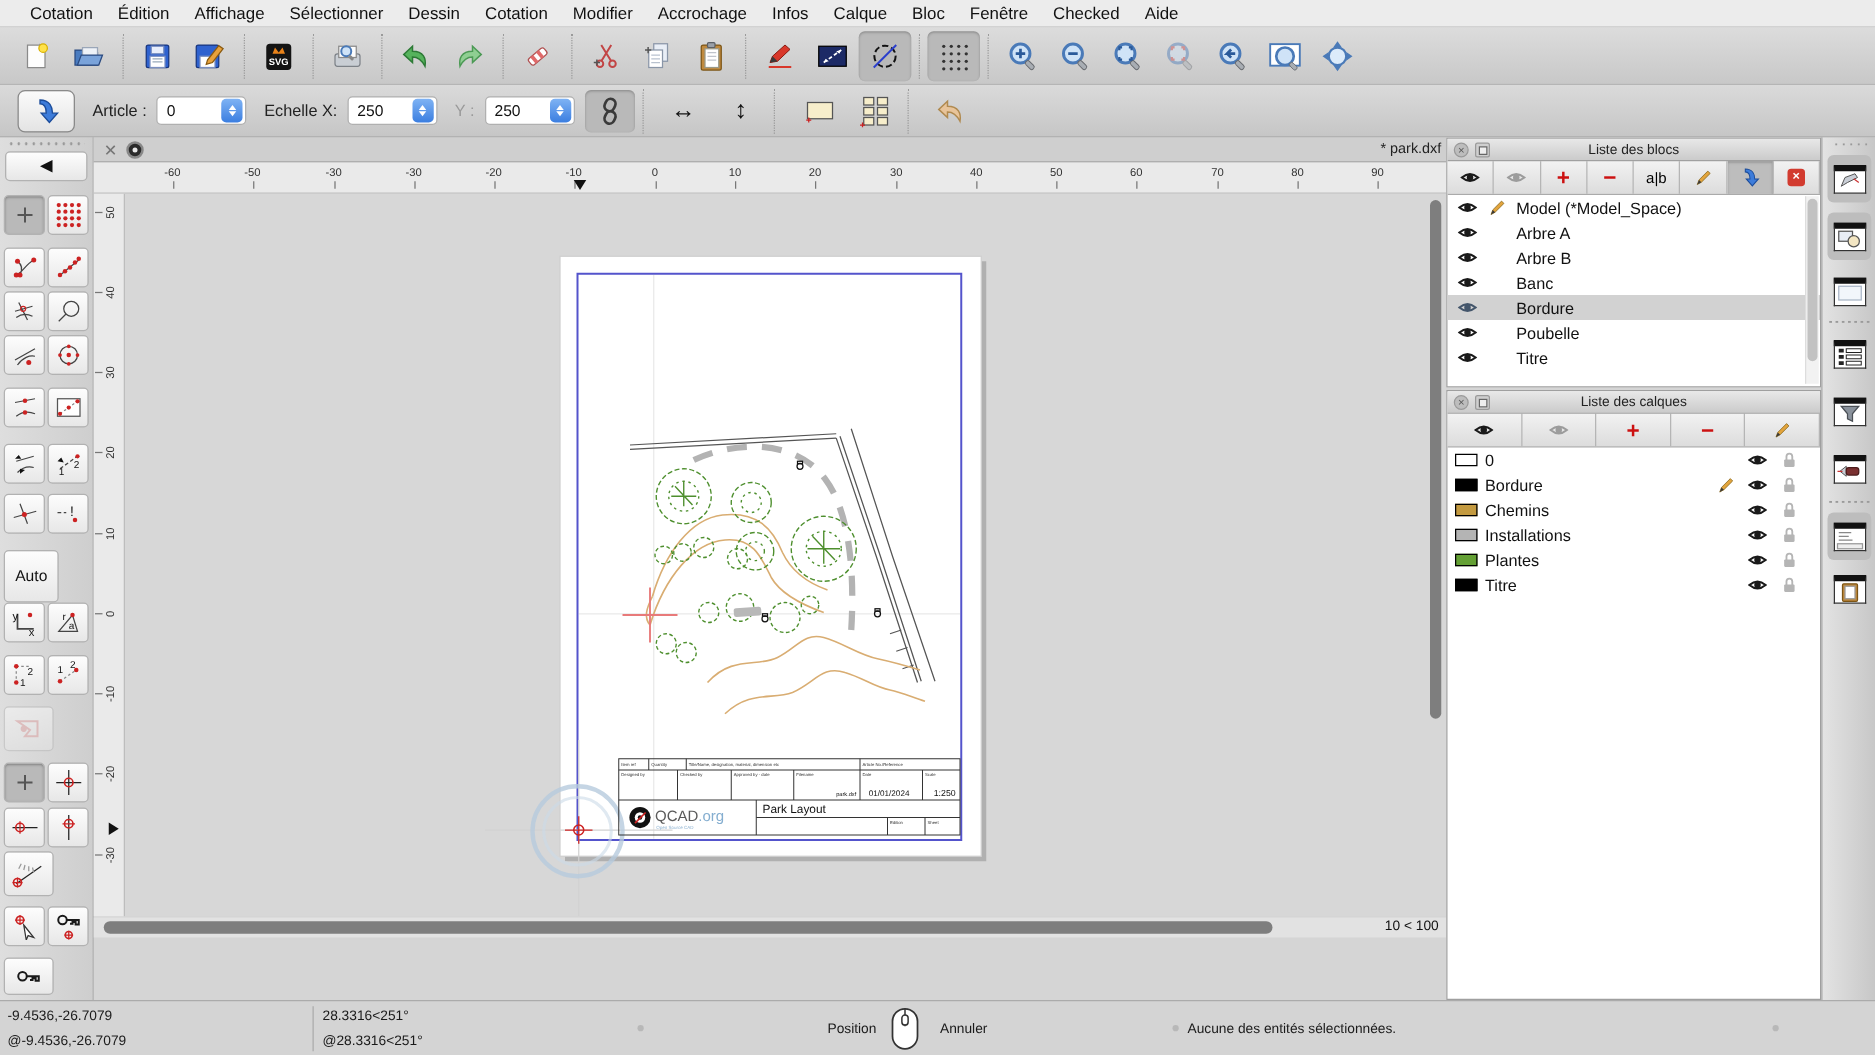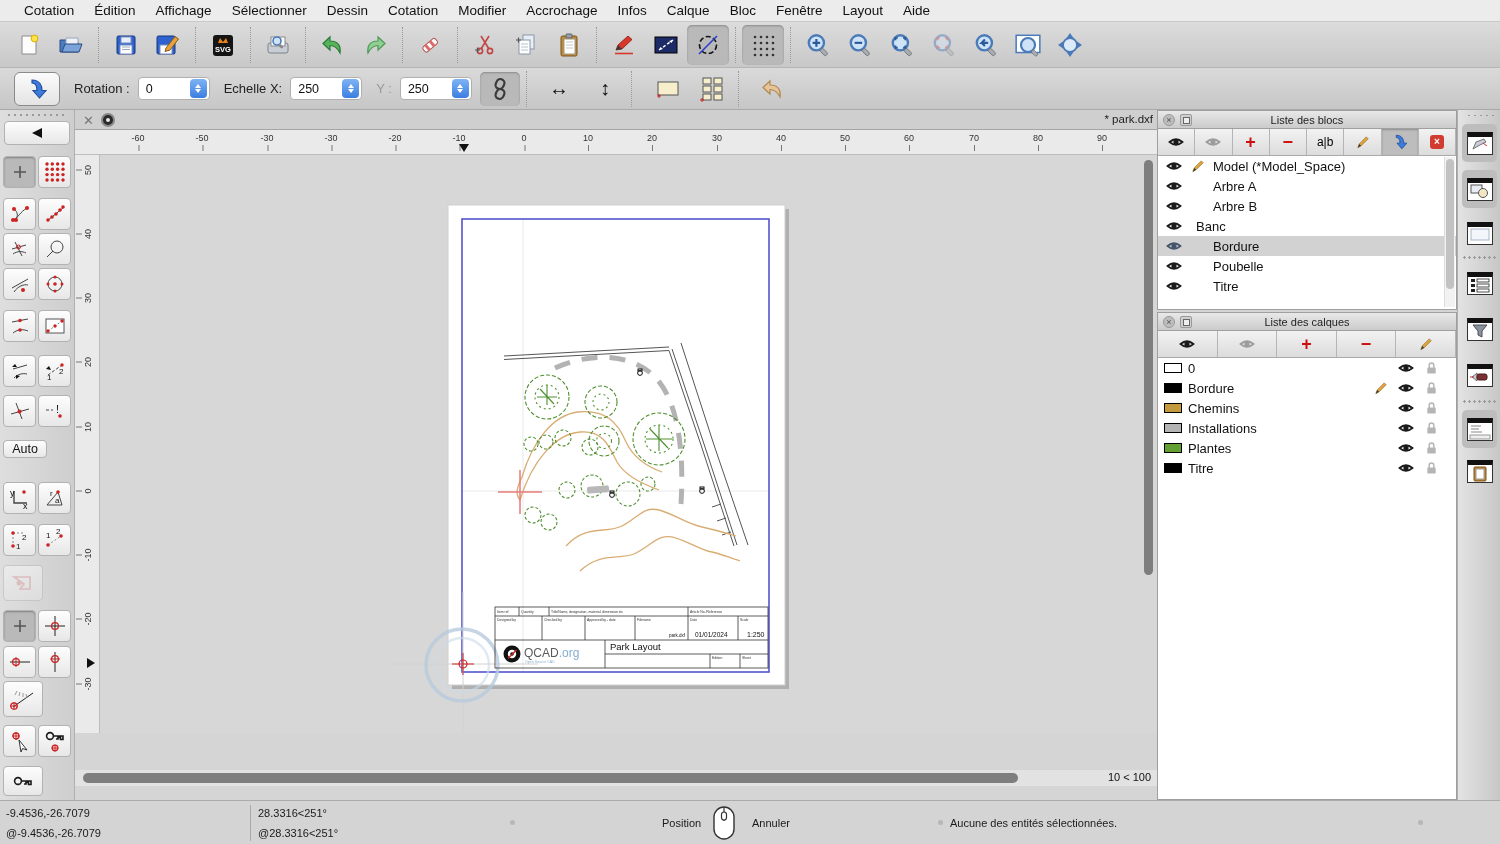--- a/index.html
+++ b/index.html
@@ -53,21 +53,21 @@
   #hruler { position:absolute; left:0; top:20px; width:1082px; height:25px; background:#eaeaea; border-bottom:1px solid #bdbdbd; }
   .hlab { position:absolute; top:3px; transform:translateX(-50%); font-size:9px; color:#333; }
   .hlab::after { content:""; position:absolute; left:50%; top:12px; width:1px; height:6px; background:#777; }
   #hmarker { position:absolute; left:384px; top:14px; width:0; height:0; border-left:5px solid transparent; border-right:5px solid transparent; border-top:8px solid #111; }
   #vruler { position:absolute; left:0; top:45px; width:25px; height:578px; background:#eaeaea; border-right:1px solid #bdbdbd; }
   .vlab { position:absolute; left:1px; transform:rotate(-90deg); font-size:9px; color:#333; width:24px; text-align:center; }
   .vlab::after { content:""; position:absolute; left:50%; top:-7px; width:1px; height:6px; background:#777; transform:translateX(-.5px); }
   #vmarker { position:absolute; left:12px; top:503px; width:0; height:0; border-top:5px solid transparent; border-bottom:5px solid transparent; border-left:8px solid #111; }
   #viewport { position:absolute; left:25px; top:45px; width:1057px; height:578px; background:#d7d7d7; overflow:hidden; }
   #vscroll { position:absolute; right:4px; top:5px; width:9px; height:415px; background:#7e7e7e; border-radius:5px; }
-  #hscrollrow { position:absolute; left:0; top:624px; width:1082px; height:16px; background:#e2e2e2;margin-top:36px; }
+  #hscrollrow { position:absolute; left:0; top:624px; width:1082px; height:16px; background:#e2e2e2; }
   #hthumb { position:absolute; left:8px; top:3px; width:935px; height:10px; background:#7e7e7e; border-radius:5px; }
   #hrange { position:absolute; right:6px; top:1px; font-size:11px; color:#111; }
   #cmdline { position:absolute; left:0; top:641px; width:1082px; height:22px; background:#fff; border:1px solid #a8a8a8; font-size:12.5px; color:#0000cc; padding:3px 0 0 10px; }
   #cmdline .cl { font-style:italic; }
   #posrow { position:absolute; left:0; top:664px; width:1082px; height:25px; background:#fff; border:1px solid #a8a8a8; display:flex; align-items:center; }
   #posrow .plabel { font-size:12.5px; color:#111; padding-left:10px; }
   #posinput { flex:1; height:19px; margin:0 6px; border:none; outline:none; font-size:12px; }
   #posbtn { width:26px; height:21px; margin-right:3px; border:1px solid #999; border-radius:3px; background:linear-gradient(#fafafa,#e2e2e2); display:flex; align-items:center; justify-content:center; }
   .winglyph { width:14px; height:10px; border:1px solid #222; border-top:3px solid #222; background:#fff; }
 
@@ -151,21 +151,21 @@
   <span class="mi">Affichage</span>
   <span class="mi">Sélectionner</span>
   <span class="mi">Dessin</span>
   <span class="mi">Cotation</span>
   <span class="mi">Modifier</span>
   <span class="mi">Accrochage</span>
   <span class="mi">Infos</span>
   <span class="mi">Calque</span>
   <span class="mi">Bloc</span>
   <span class="mi">Fenêtre</span>
-  <span class="mi">Layout</span>
+  <span class="mi">Checked</span>
   <span class="mi">Aide</span>
 </div>
 
 <div id="maintb">
   <div class="tbtn">
     <svg width="24" height="24">
         <path d="M5,3 h10 l4,4 v14 h-14 Z" fill="#fdfdfd" stroke="#8a8a8a"></path>
         <path d="M15,3 l4,4 h-4 Z" fill="#d8d8d8" stroke="#8a8a8a"></path>
         <circle cx="17.5" cy="5.5" r="3.4" fill="#ffe24a" stroke="#d8b000"></circle>
       </svg>
@@ -347,21 +347,21 @@
       </svg>
   </div>
 </div>
 
 <div id="optbar">
   <div id="insbtn">
     <svg width="24" height="24" viewBox="0 0 24 24">
         <use href="#sym-insarrow"></use>
       </svg>
   </div>
-  <span class="olabel">Rotation :</span>
+  <span class="olabel">Article :</span>
   <div class="combo">
     <span class="cval">0</span>
     <span class="step">
         <i class="up"></i>
         <i class="dn"></i>
       </span>
   </div>
   <span class="olabel">Echelle X:</span>
   <div class="combo">
     <span class="cval">250</span>
@@ -551,21 +551,21 @@
           <circle cx="10.5" cy="10.5" r="2" fill="#cc2222"></circle>
         </svg>
     </div>
     <div class="ltb" style="left:38px;top:285px;width:33px;height:32px">
       <svg width="22" height="20">
           <path d="M2,9 h7" stroke="#444" stroke-dasharray="3 2"></path>
           <text x="12" y="12" font-size="11" fill="#111">!</text>
           <circle cx="16" cy="15" r="1.8" fill="#cc2222"></circle>
         </svg>
     </div>
-    <div class="ltb" style="left:3px;top:330px;width:44px;height:18px">
+    <div class="ltb" style="left:3px;top:330px;width:44px;height:42px">
       <span style="font-size:12.5px;color:#111">Auto</span>
     </div>
     <div class="ltb" style="left:3px;top:372px;width:33px;height:32px">
       <svg width="22" height="22">
           <path d="M5,4 V16 H18" stroke="#444" fill="none" stroke-width="1.4"></path>
           <text x="1" y="9" font-size="9" fill="#111">y</text>
           <text x="14" y="22" font-size="9" fill="#111">x</text>
           <circle cx="15" cy="5" r="1.8" fill="#cc2222"></circle>
         </svg>
     </div>
@@ -883,21 +883,21 @@
       <div class="prow">
         <svg class="eye" style="margin-left:8px" viewBox="0 0 16 16">
             <use href="#sym-eye"></use>
           </svg>
         <span style="margin-left:31px">Arbre B</span>
       </div>
       <div class="prow">
         <svg class="eye" style="margin-left:8px" viewBox="0 0 16 16">
             <use href="#sym-eye"></use>
           </svg>
-        <span style="margin-left:14px">Banc</span>
+        <span style="margin-left:31px">Banc</span>
       </div>
       <div class="prow sel">
         <svg class="eye blu" style="margin-left:8px" viewBox="0 0 16 16">
             <use href="#sym-eye"></use>
           </svg>
         <span style="margin-left:31px">Bordure</span>
       </div>
       <div class="prow">
         <svg class="eye" style="margin-left:8px" viewBox="0 0 16 16">
             <use href="#sym-eye"></use>

